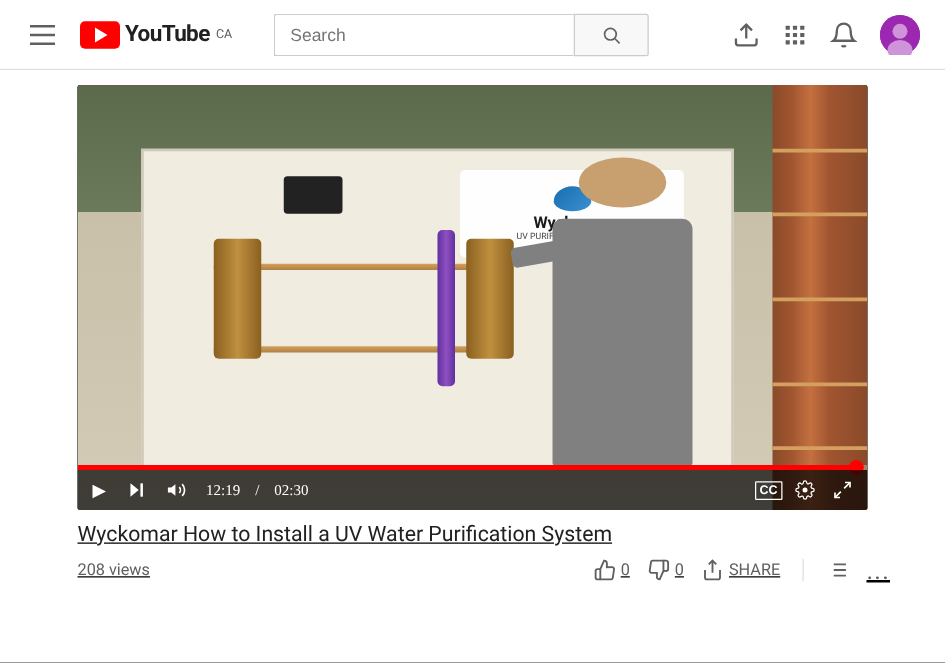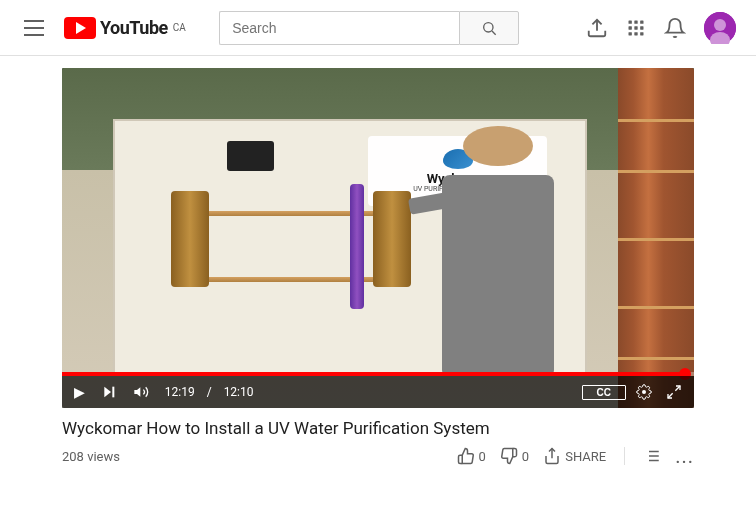--- a/index.html
+++ b/index.html
@@ -172,28 +172,29 @@
       position: absolute;
       bottom: 0; left: 0; right: 0;
       height: 32px;
       background: rgba(0,0,0,0.7);
       display: flex;
       align-items: center;
       padding: 0 8px;
       gap: 8px;
     }
     .ctrl-btn { background: none; border: none; color: white; cursor: pointer; font-size: 14px; padding: 2px 4px; display: flex; align-items: center; }
-    .time-display { color: white; font-size: 12px; margin-left: 4px; }
+    .time-display { color: white; font-size: 12px; margin-left: 4px; font-family: Liberation Serif, serif; }
     .spacer { flex: 1; }
     .ctrl-right { display: flex; align-items: center; gap: 6px; }
-    .cc-btn { border: 1px solid white; padding: 1px 14px; font-size: 10px; font-weight: 700; color: white; background: none; cursor: pointer; border-radius: 1px; }
+    .cc-btn { border: 1px solid white; padding: 1px 3px; font-size: 10px; font-weight: 700; color: white; background: none; cursor: pointer; border-radius: 1px; }
 
     
     .video-info {
-      padding: 10px 62px 0 62px;
+      padding: 10px 44px 0 62px;
+      text-decoration: underline;
     }
     .video-title {
       font-size: 17px;
       font-weight: 400;
       color: #212121;
       margin-bottom: 6px;
     }
     .video-meta {
       display: flex;
       align-items: center;
@@ -344,21 +345,21 @@
       </button>
       <button class="ctrl-btn">
         <svg width="16" height="16" viewBox="0 0 24 24" fill="white">
           <polygon points="11,5 6,9 2,9 2,15 6,15 11,19"></polygon>
           <path d="M15.54,8.46a5,5 0 0,1 0,7.07" stroke="white" stroke-width="2" fill="none"></path>
           <path d="M19.07,4.93a10,10 0 0,1 0,14.14" stroke="white" stroke-width="2" fill="none"></path>
         </svg>
       </button>
       <span class="time-display">12:19</span>
       <span class="time-display"> / </span>
-      <span class="time-display">12:10</span>
+      <span class="time-display">02:30</span>
       <div class="spacer"></div>
       <div class="ctrl-right">
         <button class="cc-btn">CC</button>
         <button class="ctrl-btn">
           <svg width="16" height="16" viewBox="0 0 24 24" fill="white">
             <circle cx="12" cy="12" r="3"></circle>
             <path d="M19.4 15a1.65 1.65 0 0 0 .33 1.82l.06.06a2 2 0 0 1-2.83 2.83l-.06-.06a1.65 1.65 0 0 0-1.82-.33 1.65 1.65 0 0 0-1 1.51V21a2 2 0 0 1-4 0v-.09A1.65 1.65 0 0 0 9 19.4a1.65 1.65 0 0 0-1.82.33l-.06.06a2 2 0 0 1-2.83-2.83l.06-.06A1.65 1.65 0 0 0 4.68 15a1.65 1.65 0 0 0-1.51-1H3a2 2 0 0 1 0-4h.09A1.65 1.65 0 0 0 4.6 9a1.65 1.65 0 0 0-.33-1.82l-.06-.06a2 2 0 0 1 2.83-2.83l.06.06A1.65 1.65 0 0 0 9 4.68a1.65 1.65 0 0 0 1-1.51V3a2 2 0 0 1 4 0v.09a1.65 1.65 0 0 0 1 1.51 1.65 1.65 0 0 0 1.82-.33l.06-.06a2 2 0 0 1 2.83 2.83l-.06.06A1.65 1.65 0 0 0 19.4 9a1.65 1.65 0 0 0 1.51 1H21a2 2 0 0 1 0 4h-.09a1.65 1.65 0 0 0-1.51 1z" stroke="white" stroke-width="1.5" fill="none"></path>
           </svg>
         </button>
         <button class="ctrl-btn">

